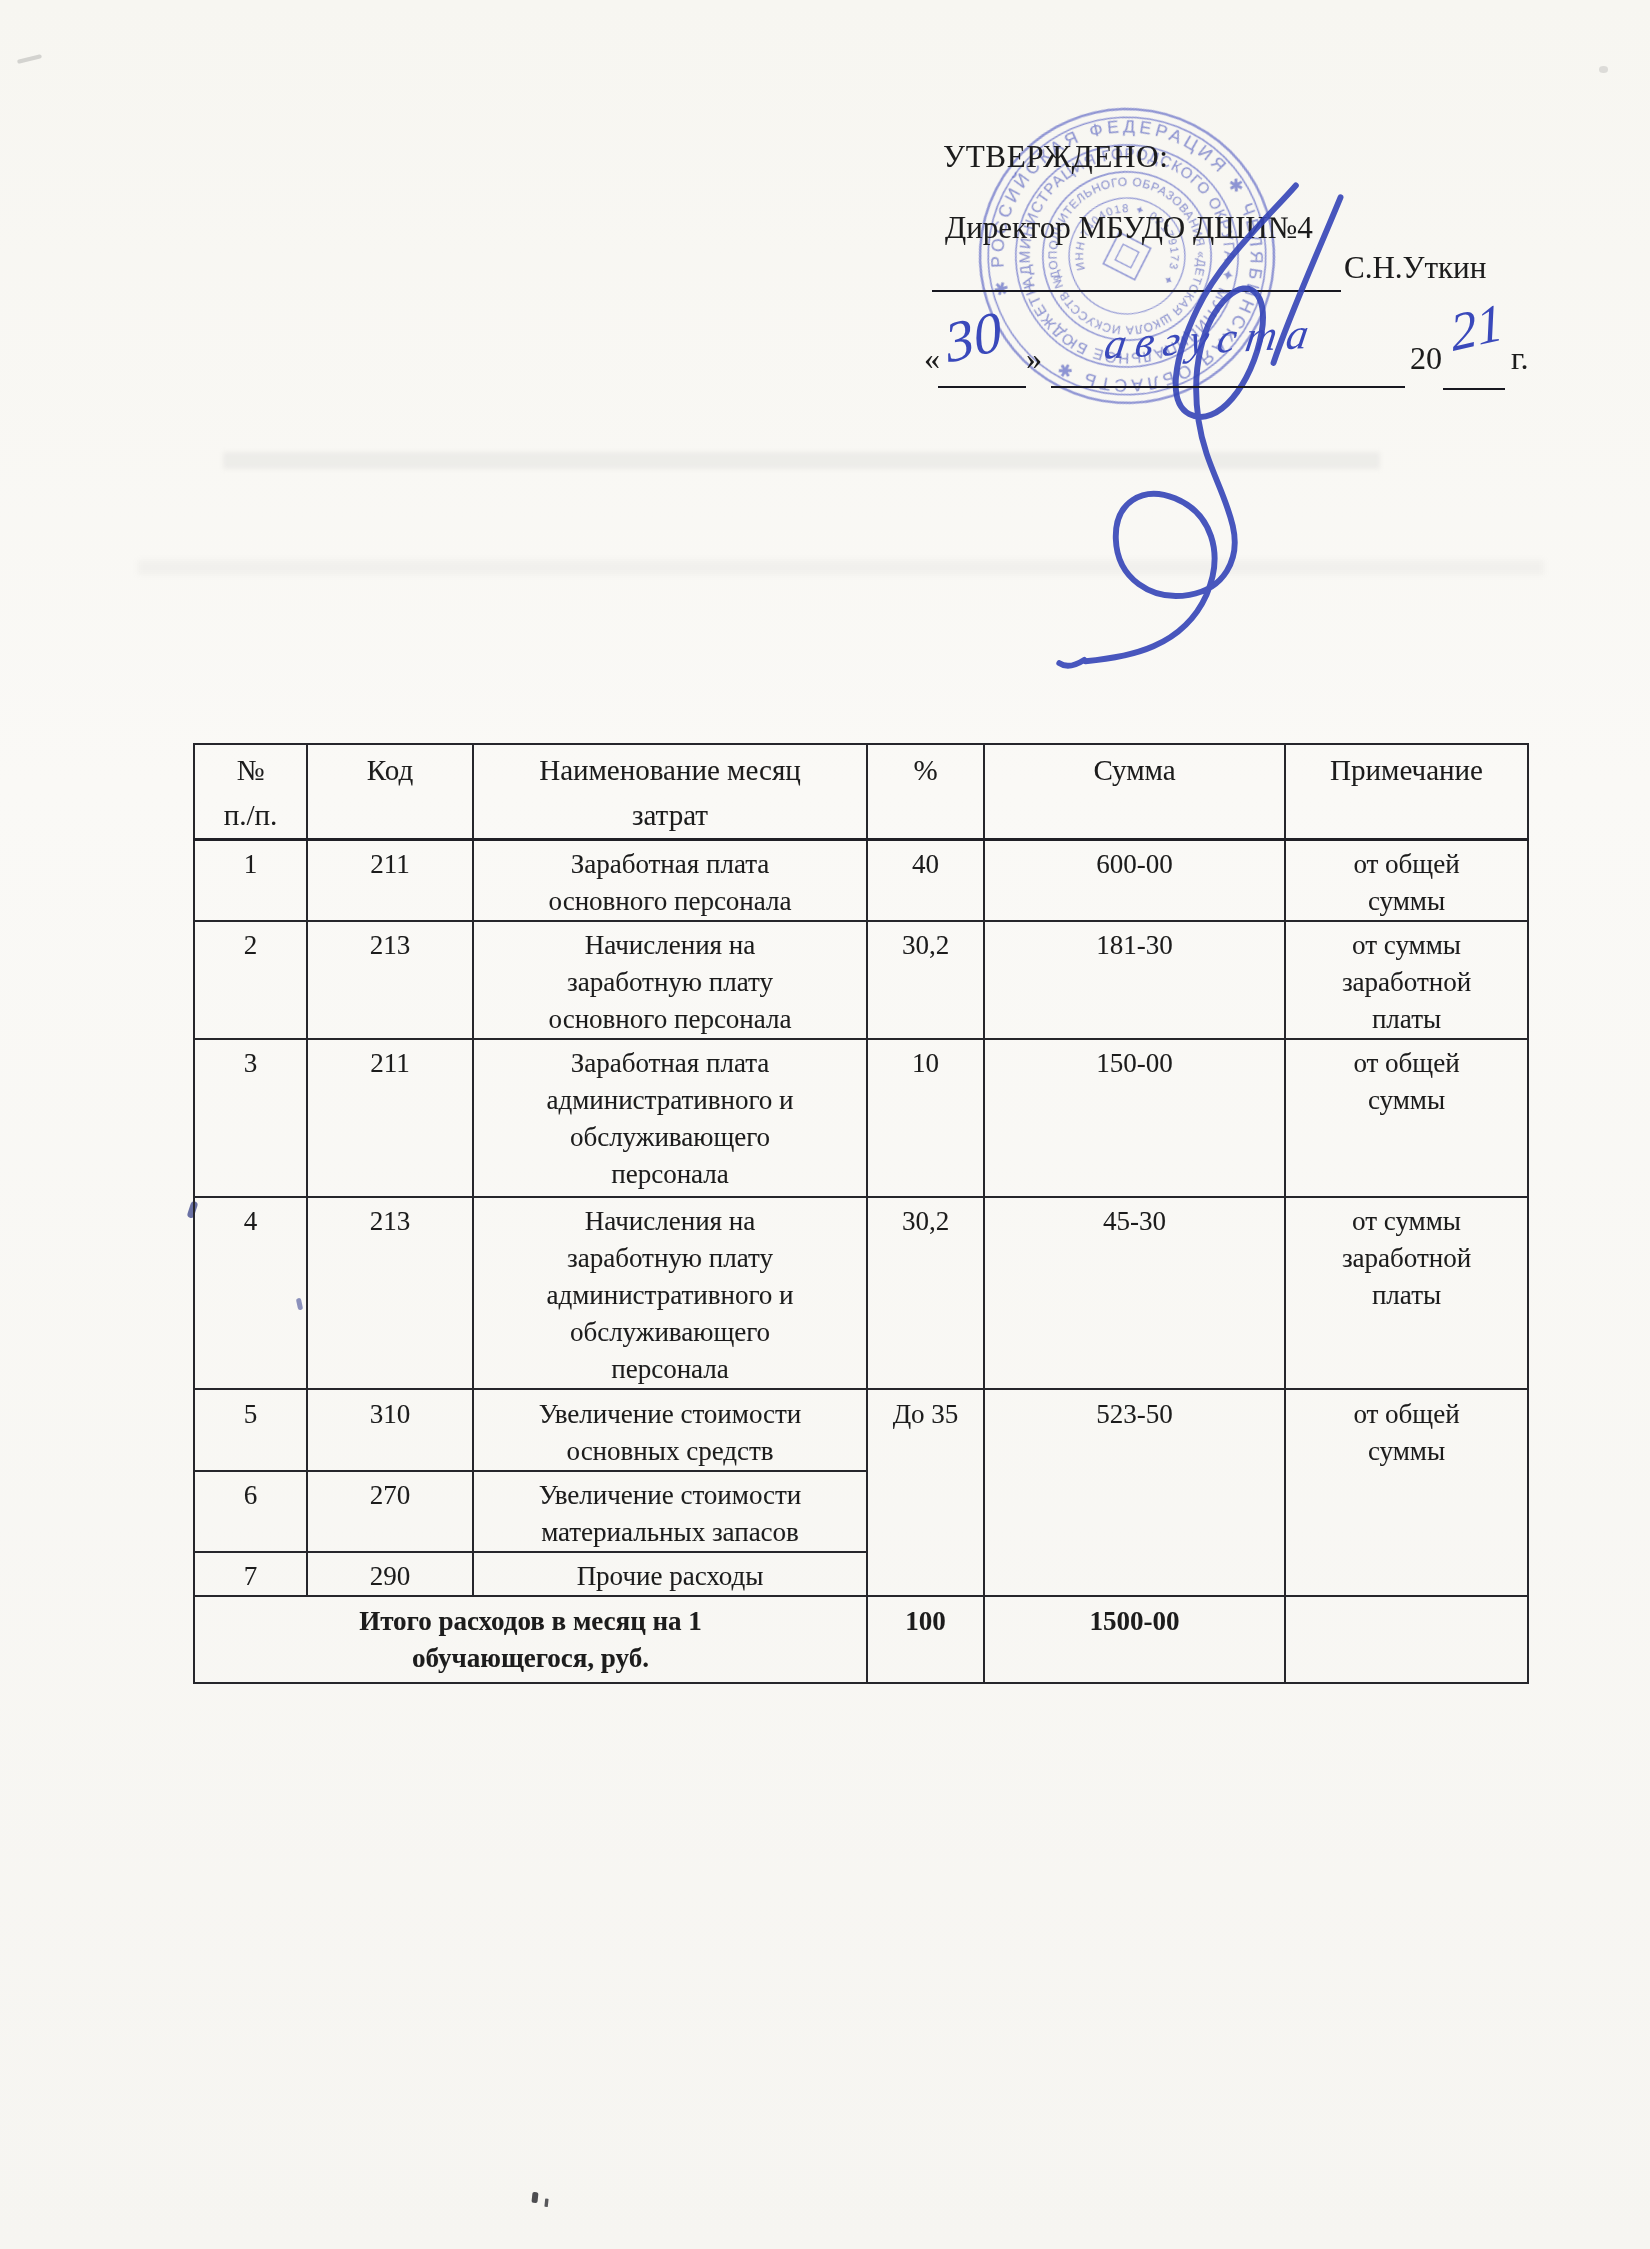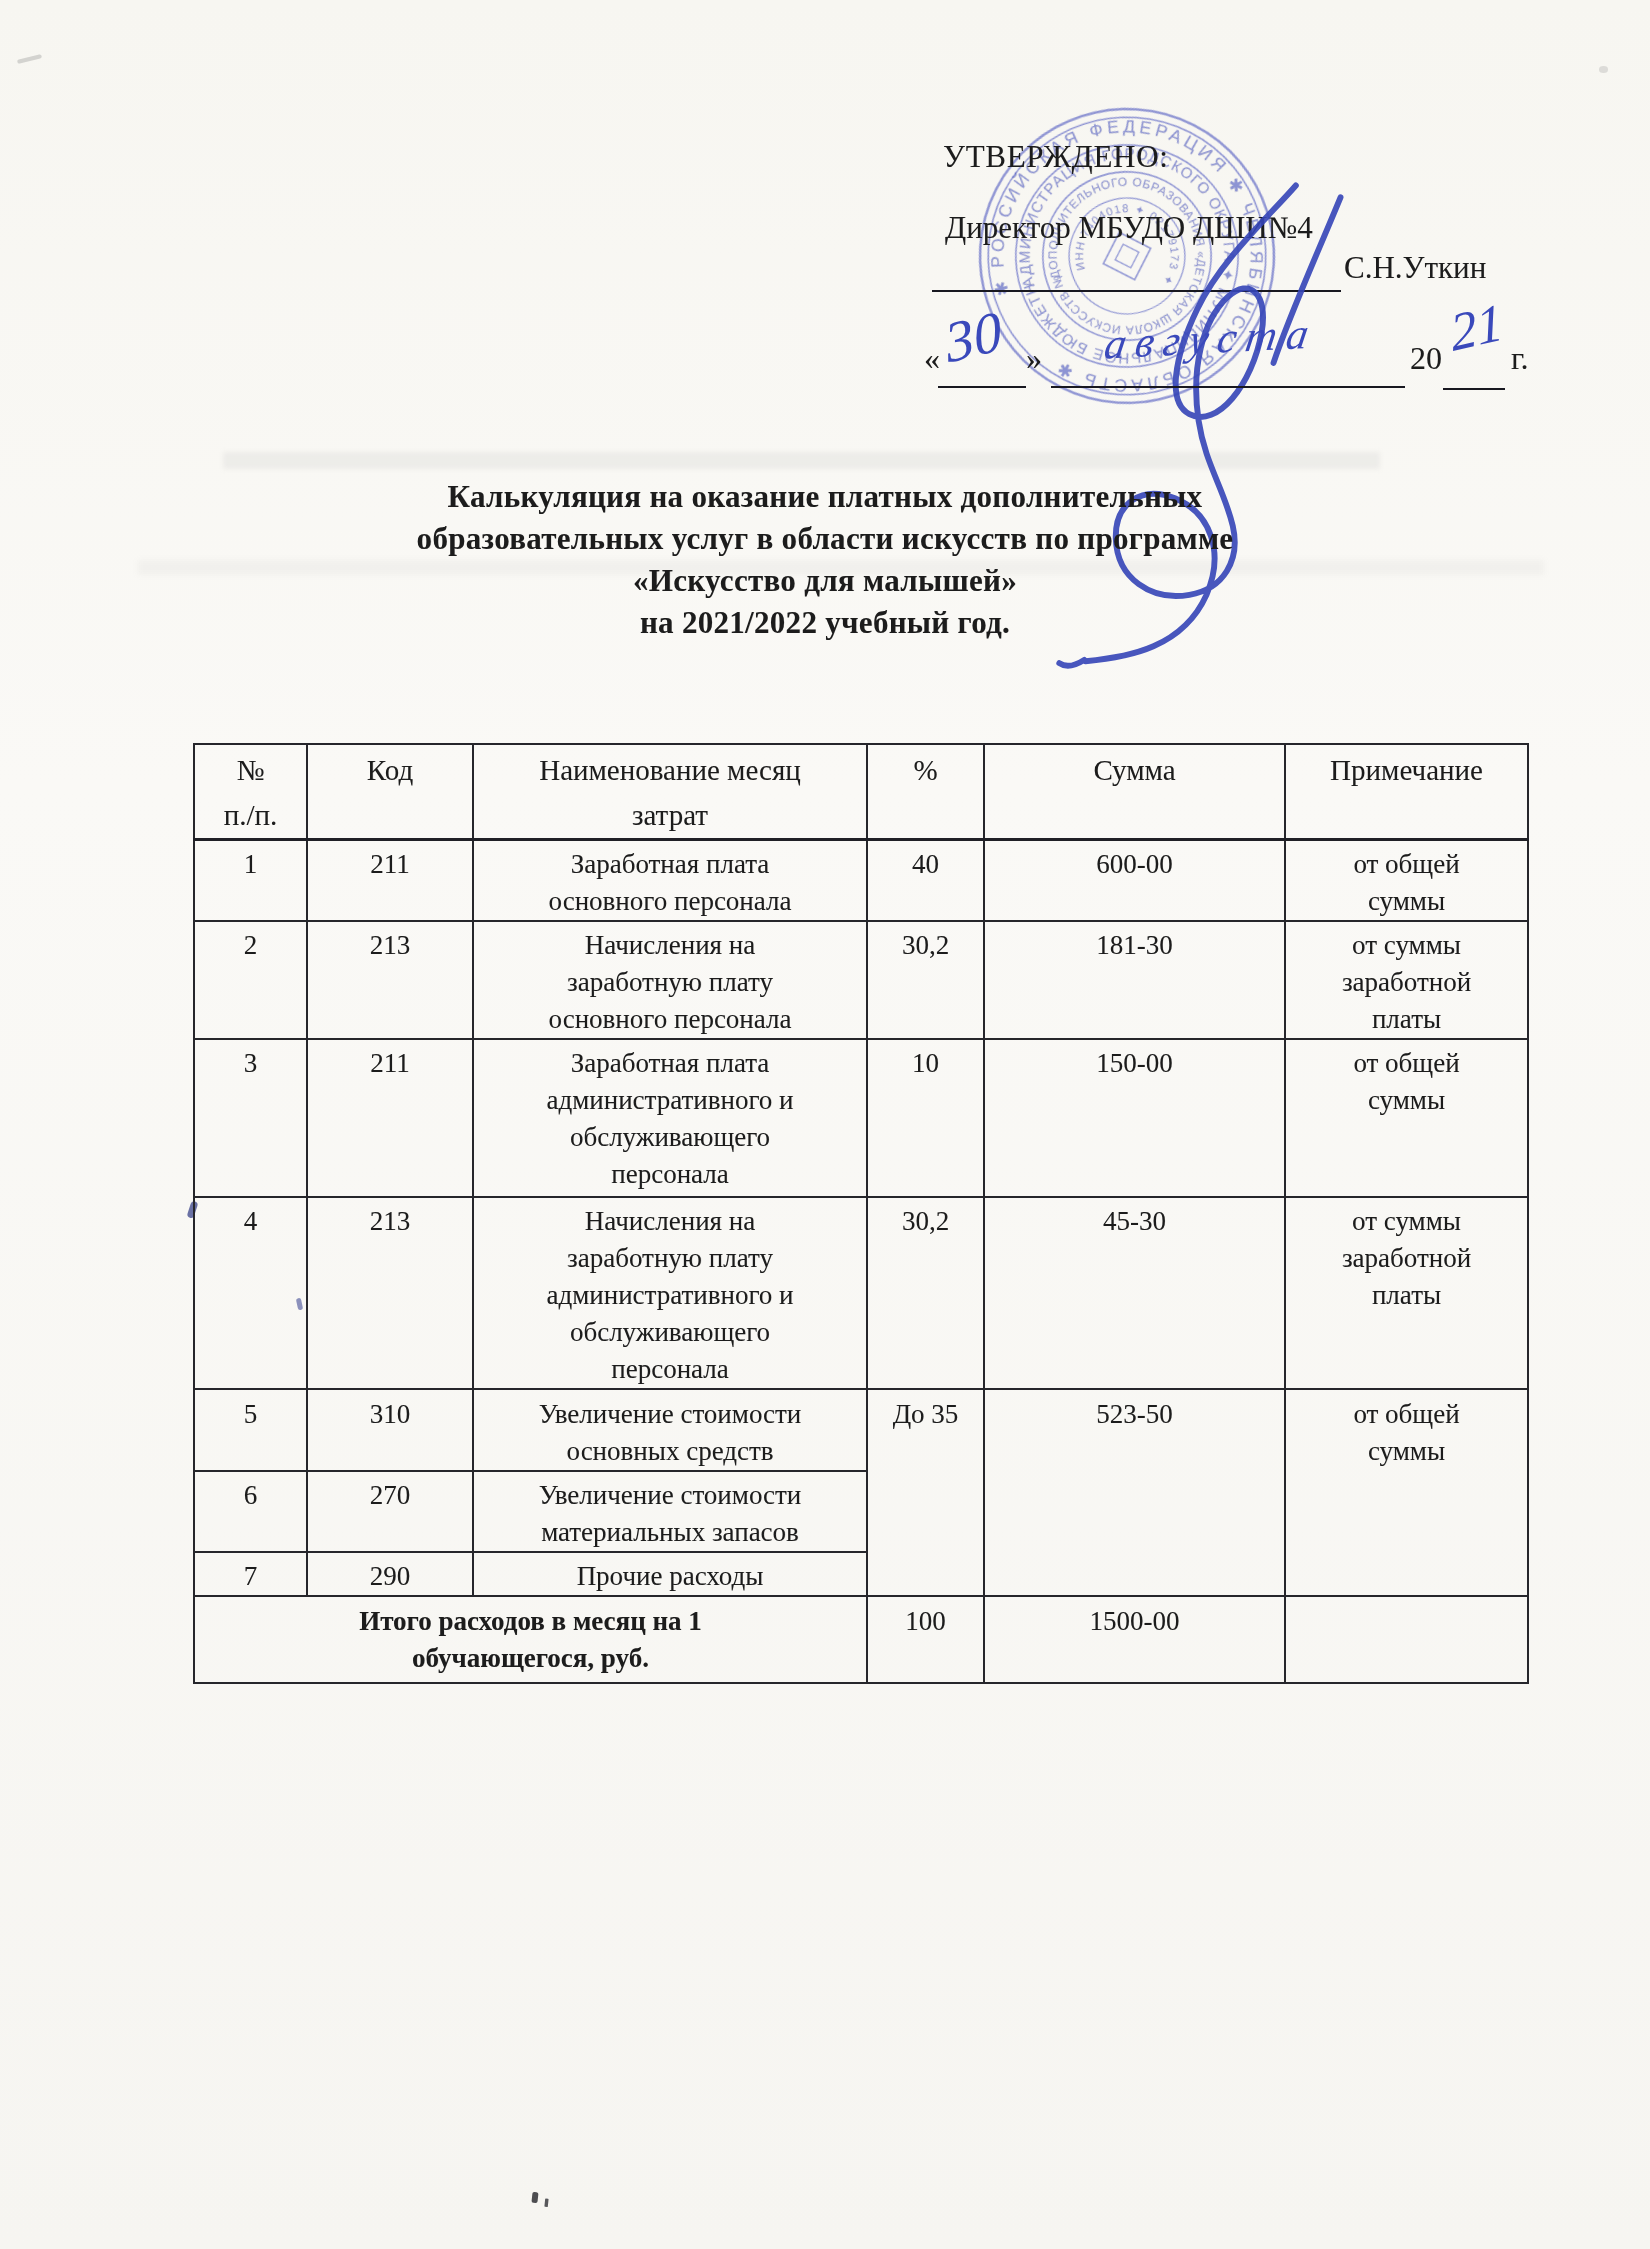--- a/index.html
+++ b/index.html
@@ -51,21 +51,21 @@
     padding:2.6px 4px 0;text-align:center;border-bottom:3.3px solid #202026;
   }
   table.calc td{
     font-size:27px;line-height:37px;padding:5.3px 5.3px 0;text-align:center;
   }
   td.name{text-align:left;padding-left:16px;margin-top:28px;}
   tr.rhh{height:91px;} tr.rh1{height:74px;} tr.rh2{height:112px;}
   tr.rh3{height:158px;} tr.rh4{height:179px;} tr.rh5{height:78px;}
   tr.rh6{height:74px;} tr.rh7{height:38px;} tr.rht{height:87px;margin-top:39px;}
   td.total-label{font-weight:bold;font-size:31px;line-height:43px;text-align:center;padding-top:6.6px;}
-  td.total-val{font-weight:normal;font-size:30px;padding-top:9.2px;}
+  td.total-val{font-weight:bold;font-size:30px;padding-top:9.2px;}
   
   .band{position:absolute;pointer-events:none;}
   .band1{left:223px;top:452px;width:1157px;height:17px;background:rgba(165,165,165,0.13);filter:blur(2.6px);}
   .band2{left:138px;top:560px;width:1406px;height:14.5px;background:rgba(165,165,165,0.09);filter:blur(2.6px);}
   .speck{position:absolute;pointer-events:none;}
   .s1{left:189px;top:1201px;width:6.6px;height:17px;background:rgba(45,55,130,0.7);border-radius:4px;transform:rotate(18deg);}
   .s2{left:297px;top:1298px;width:5.3px;height:12px;background:rgba(50,60,140,0.55);border-radius:3.3px;transform:rotate(-12deg);}
   .s3{left:17px;top:57px;width:25px;height:4px;background:rgba(130,130,130,0.30);transform:rotate(-14deg);border-radius:2px;}
   .s4{left:1599px;top:66px;width:9.2px;height:6.6px;background:rgba(150,150,150,0.28);border-radius:50%;}
   .s5{left:532px;top:2192px;width:6px;height:10.5px;background:rgba(35,35,40,0.8);border-radius:2px;box-shadow:12px 4px 0 -1.3px rgba(35,35,40,0.75);transform:rotate(6deg);}
@@ -134,24 +134,20 @@
   <span class="hand hand-day">30</span>
   <span class="dq q-close">»</span>
   <div class="day-line"></div>
   <div class="month-line"></div>
   <span class="hand hand-month">августа</span>
   <span class="dq year-prefix">20</span>
   <span class="hand hand-year">21</span>
   <div class="year-line"></div>
   <span class="dq year-suffix">г.</span>
 
-  <div class="title">Калькуляция на оказание платных дополнительных
-образовательных услуг в области искусств по программе
-«Искусство для малышей»
-на 2021/2022 учебный год.</div>
 
   <table class="calc">
     <colgroup>
       <col style="width:113px">
         <col style="width:166px">
         <col style="width:394px">
       <col style="width:117px">
         <col style="width:301px">
         <col style="width:243px">
     </colgroup>

